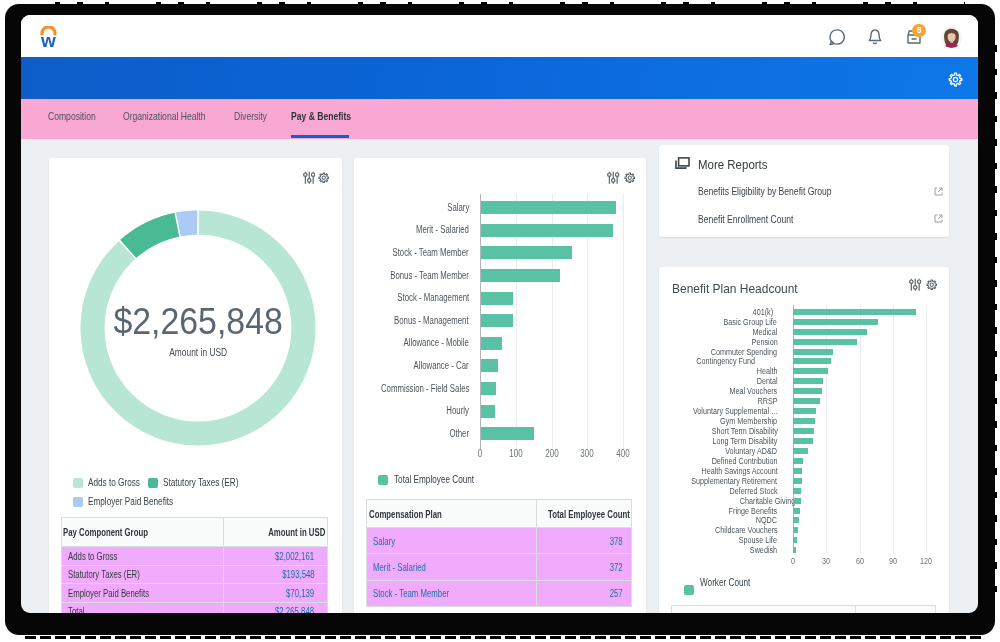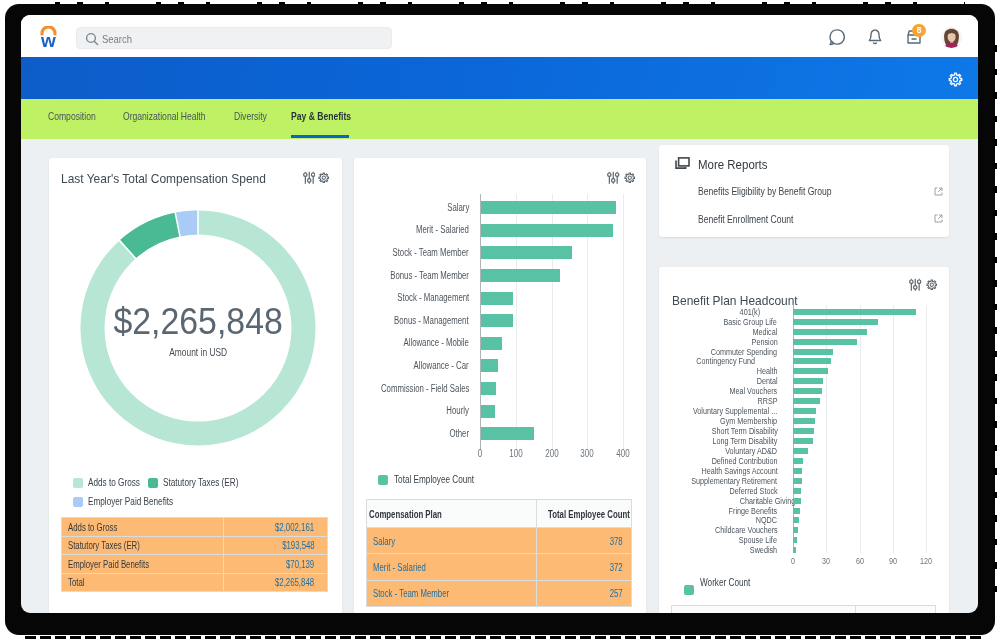--- a/index.html
+++ b/index.html
@@ -9,37 +9,37 @@
 #rightdots{left:992.5px;top:45px;width:4px;height:555px;background:repeating-linear-gradient(180deg,#000 0 7px,transparent 7px 24px,#000 24px 30px,transparent 30px 47px)}
 #botdots{left:25px;top:636px;width:960px;height:2.5px;background:repeating-linear-gradient(90deg,#000 0 11px,transparent 11px 15px)}
 #window{left:21px;top:15px;width:957px;height:598px;background:#edf0f2;border-radius:9px;overflow:hidden}
 #topbar{left:0;top:0;width:957px;height:42px;background:#fff}
 #logo{left:19px;top:11px;width:17px;height:21px}
 #search{left:54.5px;top:12px;width:316px;height:22px;background:#f0f1f2;border:1px solid #e9ebed;border-radius:4px}
 #searchtxt{left:25px;top:4.5px;font-size:11.5px;color:#737e88}
 .tbico{top:12px;width:20px;height:20px}
 #bluehdr{left:0;top:42px;width:957px;height:42px;background:linear-gradient(100deg,#0d5dc9 0%,#0b66d8 45%,#0e78e8 100%)}
 #pagetitle{left:28px;top:13px;font-size:17px;font-weight:bold;color:#fff}
-#tabbar{left:0;top:84px;width:957px;height:40px;background:#bef264}
+#tabbar{left:0;top:84px;width:957px;height:40px;background:#f9a8d4}
 .tab{top:11px;font-size:11px;color:#49535d}
 #tabactive{font-weight:bold;color:#2b3338}
 #tabline{left:270px;top:36.2px;width:58px;height:2.8px;background:#0b63ce}
 .card{background:#fff;border-radius:3px;box-shadow:0 1px 2px rgba(40,50,60,.10)}
 #card1{left:27.5px;top:143.4px;width:293px;height:475px}
 #card2{left:333px;top:143.4px;width:292.2px;height:475px}
 #card3{left:638.3px;top:130px;width:290px;height:92.2px}
 #card4{left:638.3px;top:252px;width:290px;height:366px}
 .ctitle{font-size:13px;color:#3f4950}
 .lgsq{width:10px;height:10px;border-radius:2px}
 .lgtx{font-size:10.5px;color:#39424a}
 .sxl{display:inline-block;transform:scaleX(.78);transform-origin:0 50%;white-space:nowrap}
 .sxr{display:inline-block;transform:scaleX(.78);transform-origin:100% 50%;white-space:nowrap}
 .sxc{display:inline-block;transform:scaleX(.8);transform-origin:50% 50%;white-space:nowrap}
 .sxt{display:inline-block;transform:scaleX(.92);transform-origin:0 50%;white-space:nowrap}
-table.wt{border-collapse:collapse;table-layout:fixed;background:#fdba74}
+table.wt{border-collapse:collapse;table-layout:fixed;background:#f0abfc}
 table.wt td,table.wt th{border:1px solid #d9dde0;font-size:10px;font-weight:normal;color:#33393f;padding:0;position:relative}
 .cl{position:absolute;left:6px;top:50%;transform:translateY(-50%) scaleX(.78);transform-origin:0 50%;white-space:nowrap}
 .cr{position:absolute;right:12px;top:50%;transform:translateY(-50%) scaleX(.78);transform-origin:100% 50%;white-space:nowrap}
 .crh{position:absolute;right:1px;top:50%;transform:translateY(-50%) scaleX(.78);transform-origin:100% 50%;white-space:nowrap}
 .clh{position:absolute;left:1.5px;top:50%;transform:translateY(-50%) scaleX(.78);transform-origin:0 50%;white-space:nowrap}
 table.wt th{background:#fafbfb;font-weight:bold;text-align:left;color:#2f363c}
 table.wt .num{text-align:right;padding-right:8px}
 table.wt td.blue,table.wt td.blue .cl,table.wt td .cr{color:#1a6fa7}
 .blue{color:#1a6fa7}
 .axlab{position:absolute;font-size:10px;color:#6b747c;transform:translateX(-50%) scaleX(.8)}
@@ -53,27 +53,20 @@
   <div class="abs" id="botdots"></div>
   <div class="abs" id="rightdots"></div>
   <div class="abs" id="window">
     <div class="abs" id="topbar">
       <div class="abs" id="logo">
         <svg width="17" height="22" viewBox="0 0 17 22">
           <path d="M2.3 9.3 A 6.5 6.5 0 1 1 14.7 9.3" fill="none" stroke="#f68d2e" stroke-width="3.1"></path>
           <text x="8.5" y="21.3" text-anchor="middle" font-family="Liberation Sans" font-weight="bold" font-size="19" fill="#1a62c6">w</text>
         </svg>
       </div>
-      <div class="abs" id="search">
-        <svg class="abs" style="left:8px;top:4px" width="14" height="14" viewBox="0 0 14 14">
-            <circle cx="6" cy="6" r="4.4" fill="none" stroke="#7c8791" stroke-width="1.4"></circle>
-            <line x1="9.4" y1="9.4" x2="12.6" y2="12.6" stroke="#7c8791" stroke-width="1.4" stroke-linecap="round"></line>
-          </svg>
-        <div class="abs" id="searchtxt"><span style="display:inline-block;transform:scaleX(.82);transform-origin:0 50%">Search</span></div>
-      </div>
       <svg class="abs tbico" style="left:805.8px" viewBox="0 0 20 20">
           <path d="M10.2 2.9 a7.1 7.1 0 1 1 -5.9 11 C4.1 15.4 3.7 16.6 3.1 17.6 C4.6 17.5 6 17 7.1 16.4 A7.1 7.1 0 0 1 10.2 2.9 Z" fill="none" stroke="#5a6a76" stroke-width="1.4" stroke-linejoin="round"></path>
         </svg>
       <svg class="abs tbico" style="left:844px" viewBox="0 0 20 20">
           <path d="M9 3.3 a1.3 1.3 0 0 1 2 0 C13.2 3.9 14 5.9 14 8.1 C14 11.5 14.8 12.6 15.7 13.5 L4.3 13.5 C5.2 12.6 6 11.5 6 8.1 C6 5.9 6.8 3.9 9 3.3 Z" fill="none" stroke="#5a6a76" stroke-width="1.4" stroke-linejoin="round"></path>
           <path d="M8.4 15.4 a1.7 1.7 0 0 0 3.2 0" fill="none" stroke="#5a6a76" stroke-width="1.4"></path>
         </svg>
       <svg class="abs tbico" style="left:883px" viewBox="0 0 20 20">
           <path d="M4 8 L16 8 L16 16 L4 16 Z M4 8 L5.2 4 L14.8 4 L16 8" fill="none" stroke="#5a6a76" stroke-width="1.4" stroke-linejoin="round"></path>
           <line x1="7.5" y1="12" x2="12.5" y2="12" stroke="#5a6a76" stroke-width="1.4"></line>
@@ -97,21 +90,20 @@
         </svg>
     </div>
     <div class="abs" id="tabbar">
       <div class="abs tab" style="left:26.8px"><span class="sxl">Composition</span></div>
       <div class="abs tab" style="left:102.2px"><span class="sxl">Organizational Health</span></div>
       <div class="abs tab" style="left:212.6px"><span class="sxl">Diversity</span></div>
       <div class="abs tab" id="tabactive" style="left:270.2px"><span class="sxl">Pay &amp; Benefits</span></div>
       <div class="abs" id="tabline"></div>
     </div>
     <div class="abs card" id="card1">
-      <div class="abs ctitle" style="left:12.5px;top:13px"><span class="sxt">Last Year's Total Compensation Spend</span></div>
       <svg class="abs" style="left:254px;top:12.8px" width="12.5" height="13.5" viewBox="0 0 16 17">
           <g stroke="#5a6269" stroke-width="1.5" fill="none">
             <line x1="3" y1="0.7" x2="3" y2="2.2"></line>
             <line x1="3" y1="7" x2="3" y2="16.3"></line>
             <circle cx="3" cy="4.6" r="2.2"></circle>
             <line x1="13" y1="0.7" x2="13" y2="2.2"></line>
             <line x1="13" y1="7" x2="13" y2="16.3"></line>
             <circle cx="13" cy="4.6" r="2.2"></circle>
             <line x1="8" y1="0.7" x2="8" y2="9.5"></line>
             <circle cx="8" cy="11.9" r="2.2"></circle>
@@ -139,20 +131,28 @@
       <div class="abs lgsq" style="left:99.4px;top:319.6px;background:#49ba93"></div>
       <div class="abs lgtx" style="left:114.9px;top:317.6px"><span class="sxl">Statutory Taxes (ER)</span></div>
       <div class="abs lgsq" style="left:24px;top:338.2px;background:#a9cbf6"></div>
       <div class="abs lgtx" style="left:39.5px;top:336.2px"><span class="sxl">Employer Paid Benefits</span></div>
       <table class="wt abs" style="left:12px;top:359px;width:267px">
         <colgroup>
             <col style="width:162px">
             <col>
           </colgroup>
         <tbody>
+            <tr style="height:29px">
+              <th>
+                <span class="clh">Pay Component Group</span>
+              </th>
+              <th class="num">
+                <span class="crh">Amount in USD</span>
+              </th>
+            </tr>
         <tr style="height:18.4px">
               <td>
                 <span class="cl">Adds to Gross</span>
               </td>
               <td class="num blue">
                 <span class="cr">$2,002,161</span>
               </td>
             </tr>
         <tr style="height:18.4px">
               <td>
@@ -287,21 +287,21 @@
           <path d="M3.5 1 L1 1 L1 8 L8 8 L8 5.5" fill="none" stroke="#9aa2a9" stroke-width="1"></path>
           <path d="M5 1 L8 1 L8 4 M8 1 L4.2 4.8" fill="none" stroke="#9aa2a9" stroke-width="1"></path>
         </svg>
       <div class="abs" style="left:38.4px;top:67.8px;font-size:11px;color:#3c444b"><span class="sxl">Benefit Enrollment Count</span></div>
       <svg class="abs" style="left:274.7px;top:69px" width="9" height="9" viewBox="0 0 9 9">
           <path d="M3.5 1 L1 1 L1 8 L8 8 L8 5.5" fill="none" stroke="#9aa2a9" stroke-width="1"></path>
           <path d="M5 1 L8 1 L8 4 M8 1 L4.2 4.8" fill="none" stroke="#9aa2a9" stroke-width="1"></path>
         </svg>
     </div>
     <div class="abs card" id="card4">
-      <div class="abs ctitle" style="left:12.3px;top:26px"><span class="sxt">Benefit Plan Headcount</span></div>
+      <div class="abs ctitle" style="left:12.3px;top:14px"><span class="sxt">Benefit Plan Headcount</span></div>
       <svg class="abs" style="left:250.2px;top:11.2px" width="12.5" height="13.5" viewBox="0 0 16 17">
           <g stroke="#5a6269" stroke-width="1.5" fill="none">
             <line x1="3" y1="0.7" x2="3" y2="2.2"></line>
             <line x1="3" y1="7" x2="3" y2="16.3"></line>
             <circle cx="3" cy="4.6" r="2.2"></circle>
             <line x1="13" y1="0.7" x2="13" y2="2.2"></line>
             <line x1="13" y1="7" x2="13" y2="16.3"></line>
             <circle cx="13" cy="4.6" r="2.2"></circle>
             <line x1="8" y1="0.7" x2="8" y2="9.5"></line>
             <circle cx="8" cy="11.9" r="2.2"></circle>
@@ -311,21 +311,21 @@
       <svg class="abs" style="left:266.7px;top:12.2px" width="11.5" height="11.5" viewBox="0 0 24 24">
           <path d="M10.33 1.94 L13.67 1.94 L13.40 4.53 L16.29 5.73 L17.93 3.70 L20.30 6.07 L18.27 7.71 L19.47 10.60 L22.06 10.33 L22.06 13.67 L19.47 13.40 L18.27 16.29 L20.30 17.93 L17.93 20.30 L16.29 18.27 L13.40 19.47 L13.67 22.06 L10.33 22.06 L10.60 19.47 L7.71 18.27 L6.07 20.30 L3.70 17.93 L5.73 16.29 L4.53 13.40 L1.94 13.67 L1.94 10.33 L4.53 10.60 L5.73 7.71 L3.70 6.07 L6.07 3.70 L7.71 5.73 L10.60 4.53 Z" fill="none" stroke="#5a6269" stroke-width="2.1" stroke-linejoin="round"></path>
           <circle cx="12" cy="12" r="3.4" fill="none" stroke="#5a6269" stroke-width="2.1"></circle>
         </svg>
       <div class="abs" id="chart4" style="left:0;top:0;width:290px;height:300px">
         <div class="abs" style="left:133.6px;top:38px;width:1px;height:248px;background:#aeb4ba"></div>
         <div class="abs" style="left:167.0px;top:38px;width:1px;height:248px;background:#e9ebed"></div>
         <div class="abs" style="left:200.4px;top:38px;width:1px;height:248px;background:#e9ebed"></div>
         <div class="abs" style="left:233.8px;top:38px;width:1px;height:248px;background:#e9ebed"></div>
         <div class="abs" style="left:267.2px;top:38px;width:1px;height:248px;background:#e9ebed"></div>
-        <div class="blab" style="left:0;width:101px;top:39.7px;font-size:8.5px"><span class="sxr" style="transform:scaleX(.85)">401(k)</span></div>
+        <div class="blab" style="left:0;width:114px;top:39.7px;font-size:8.5px"><span class="sxr" style="transform:scaleX(.85)">401(k)</span></div>
         <div class="bar" style="left:134.1px;top:41.7px;width:122.5px;height:6px"></div>
         <div class="blab" style="left:0;width:118px;top:49.6px;font-size:8.5px"><span class="sxr" style="transform:scaleX(.85)">Basic Group Life</span></div>
         <div class="bar" style="left:134.1px;top:51.6px;width:84.6px;height:6px"></div>
         <div class="blab" style="left:0;width:118px;top:59.6px;font-size:8.5px"><span class="sxr" style="transform:scaleX(.85)">Medical</span></div>
         <div class="bar" style="left:134.1px;top:61.6px;width:73.5px;height:6px"></div>
         <div class="blab" style="left:0;width:118px;top:69.5px;font-size:8.5px"><span class="sxr" style="transform:scaleX(.85)">Pension</span></div>
         <div class="bar" style="left:134.1px;top:71.5px;width:63.5px;height:6px"></div>
         <div class="blab" style="left:0;width:118px;top:79.5px;font-size:8.5px"><span class="sxr" style="transform:scaleX(.85)">Commuter Spending</span></div>
         <div class="bar" style="left:134.1px;top:81.5px;width:40.1px;height:6px"></div>
         <div class="blab" style="left:0;width:96px;top:89.4px;font-size:8.5px"><span class="sxr" style="transform:scaleX(.85)">Contingency Fund</span></div>

